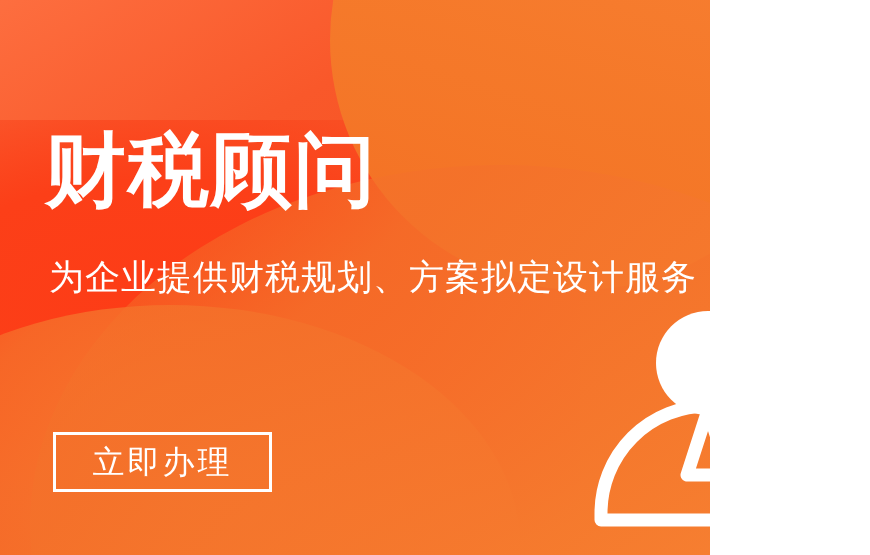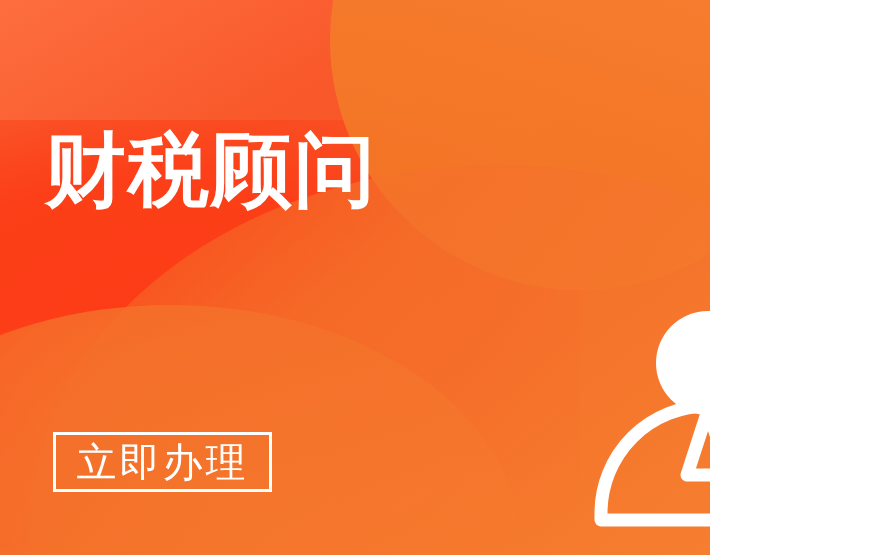--- a/index.html
+++ b/index.html
@@ -104,21 +104,21 @@
     position: absolute;
     left: 53px;
     top: 432px;
     width: 219px;
     height: 60px;
     box-sizing: border-box;
     border: 3px solid #ffffff;
     background: transparent;
     color: #ffffff;
     font-family: "Liberation Sans", "DejaVu Sans", sans-serif;
-    font-size: 40px;
+    font-size: 32px;
     font-weight: normal;
     letter-spacing: 3px;
     line-height: 1;
     padding: 0;
     cursor: pointer;
     display: flex;
     align-items: center;
     justify-content: center;
   }
 
@@ -138,20 +138,21 @@
 
   <div class="deco" id="deco-red-band"></div>
   <div class="deco" id="deco-lower-left"></div>
   <div class="deco" id="deco-circle-top-right"></div>
   <div class="deco" id="deco-swoosh-bottom-right"></div>
 
   <div id="content">
 
     <h1 id="headline">财税顾问</h1>
 
+    <p id="subheadline">为企业提供财税规划、方案拟定设计服务</p>
 
     <button id="cta-button">立即办理</button>
 
     <div id="advisor-icon">
       <svg width="245" height="240" viewBox="0 0 245 240" xmlns="http://www.w3.org/2000/svg">
 
         <circle cx="118" cy="63" r="52" fill="#FFFFFF"></circle>
 
         <path d="M 11 220 L 11 213 A 107 107 0 0 1 225 213 L 225 220 Z" fill="none" stroke="#FFFFFF" stroke-width="13" stroke-linejoin="round"></path>
 

